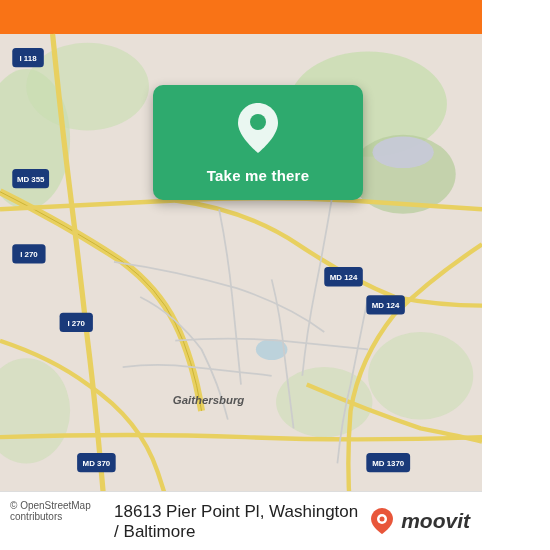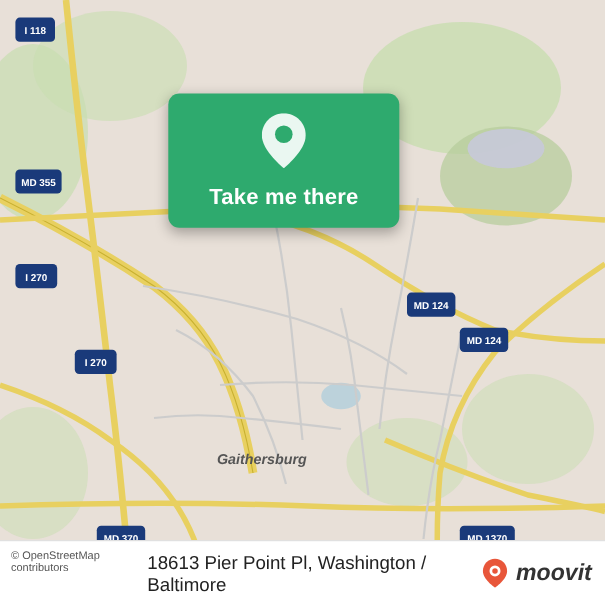--- a/index.html
+++ b/index.html
@@ -6,21 +6,21 @@
 
     body {
       width: 550px;
       height: 550px;
       overflow: hidden;
       font-family: Arial, sans-serif;
       position: relative;
     }
 
     #map-container {
-      width: 550px;
+      width: 482px;
       height: 550px;
       position: relative;
       overflow: hidden;
       background-color: #f97316;
     }
 
     
     .map-svg {
       position: absolute;
       top: 0;
@@ -44,21 +44,21 @@
       box-shadow: 0 4px 12px rgba(0,0,0,0.3);
       cursor: pointer;
     }
 
     .pin-icon-wrapper {
       margin-bottom: 10px;
     }
 
     .take-me-label {
       color: white;
-      font-size: 20px;
+      font-size: 15px;
       font-weight: 600;
       letter-spacing: 0.2px;
       white-space: nowrap;
     }
 
     
     .bottom-bar {
       position: absolute;
       bottom: 0;
       left: 0;

